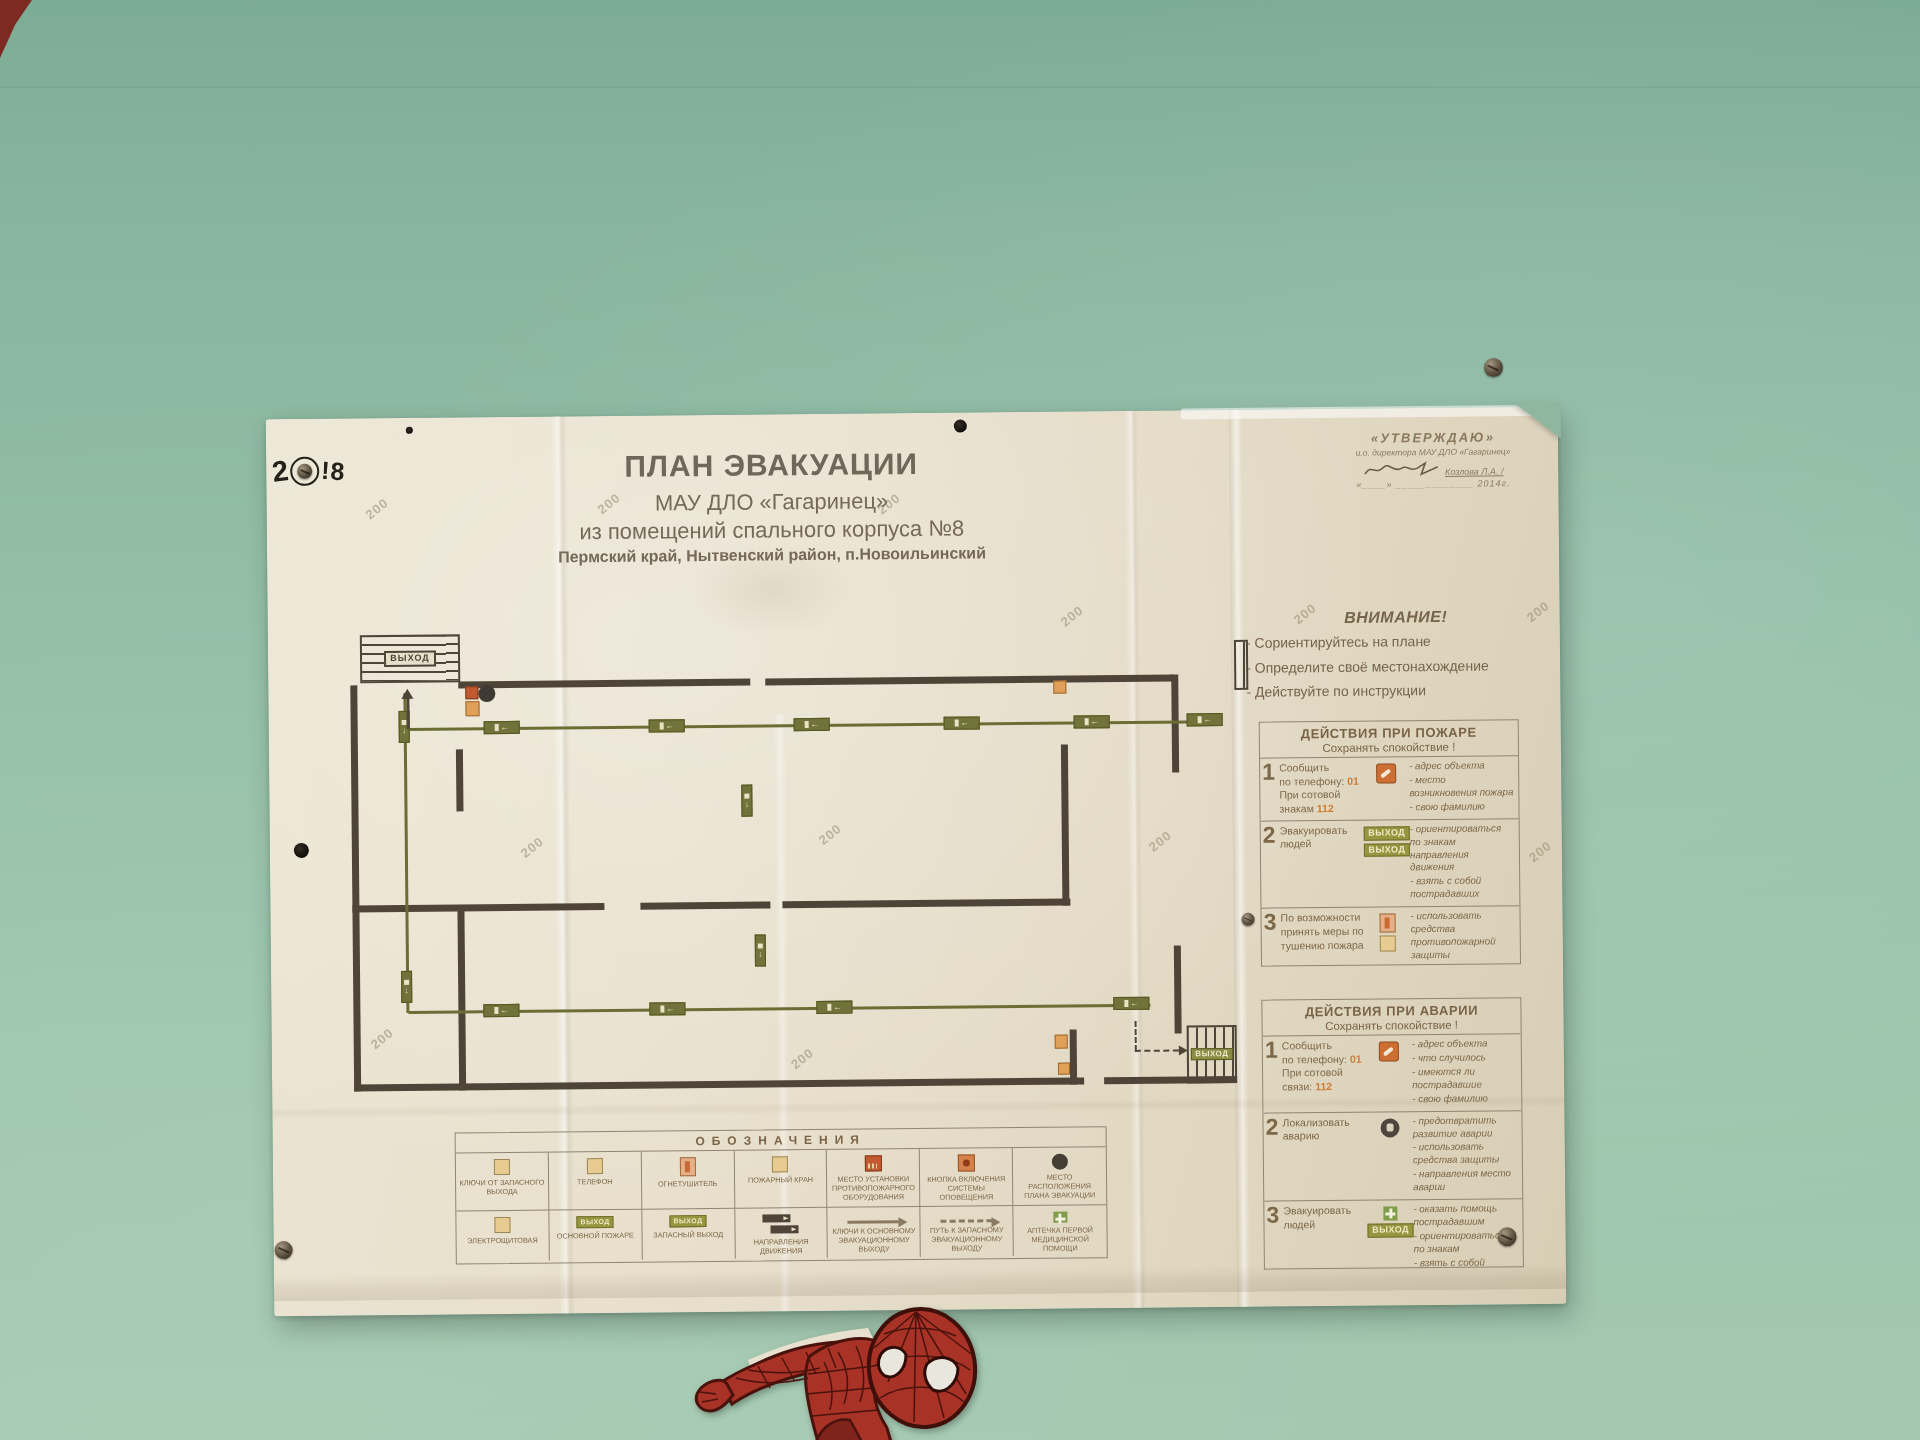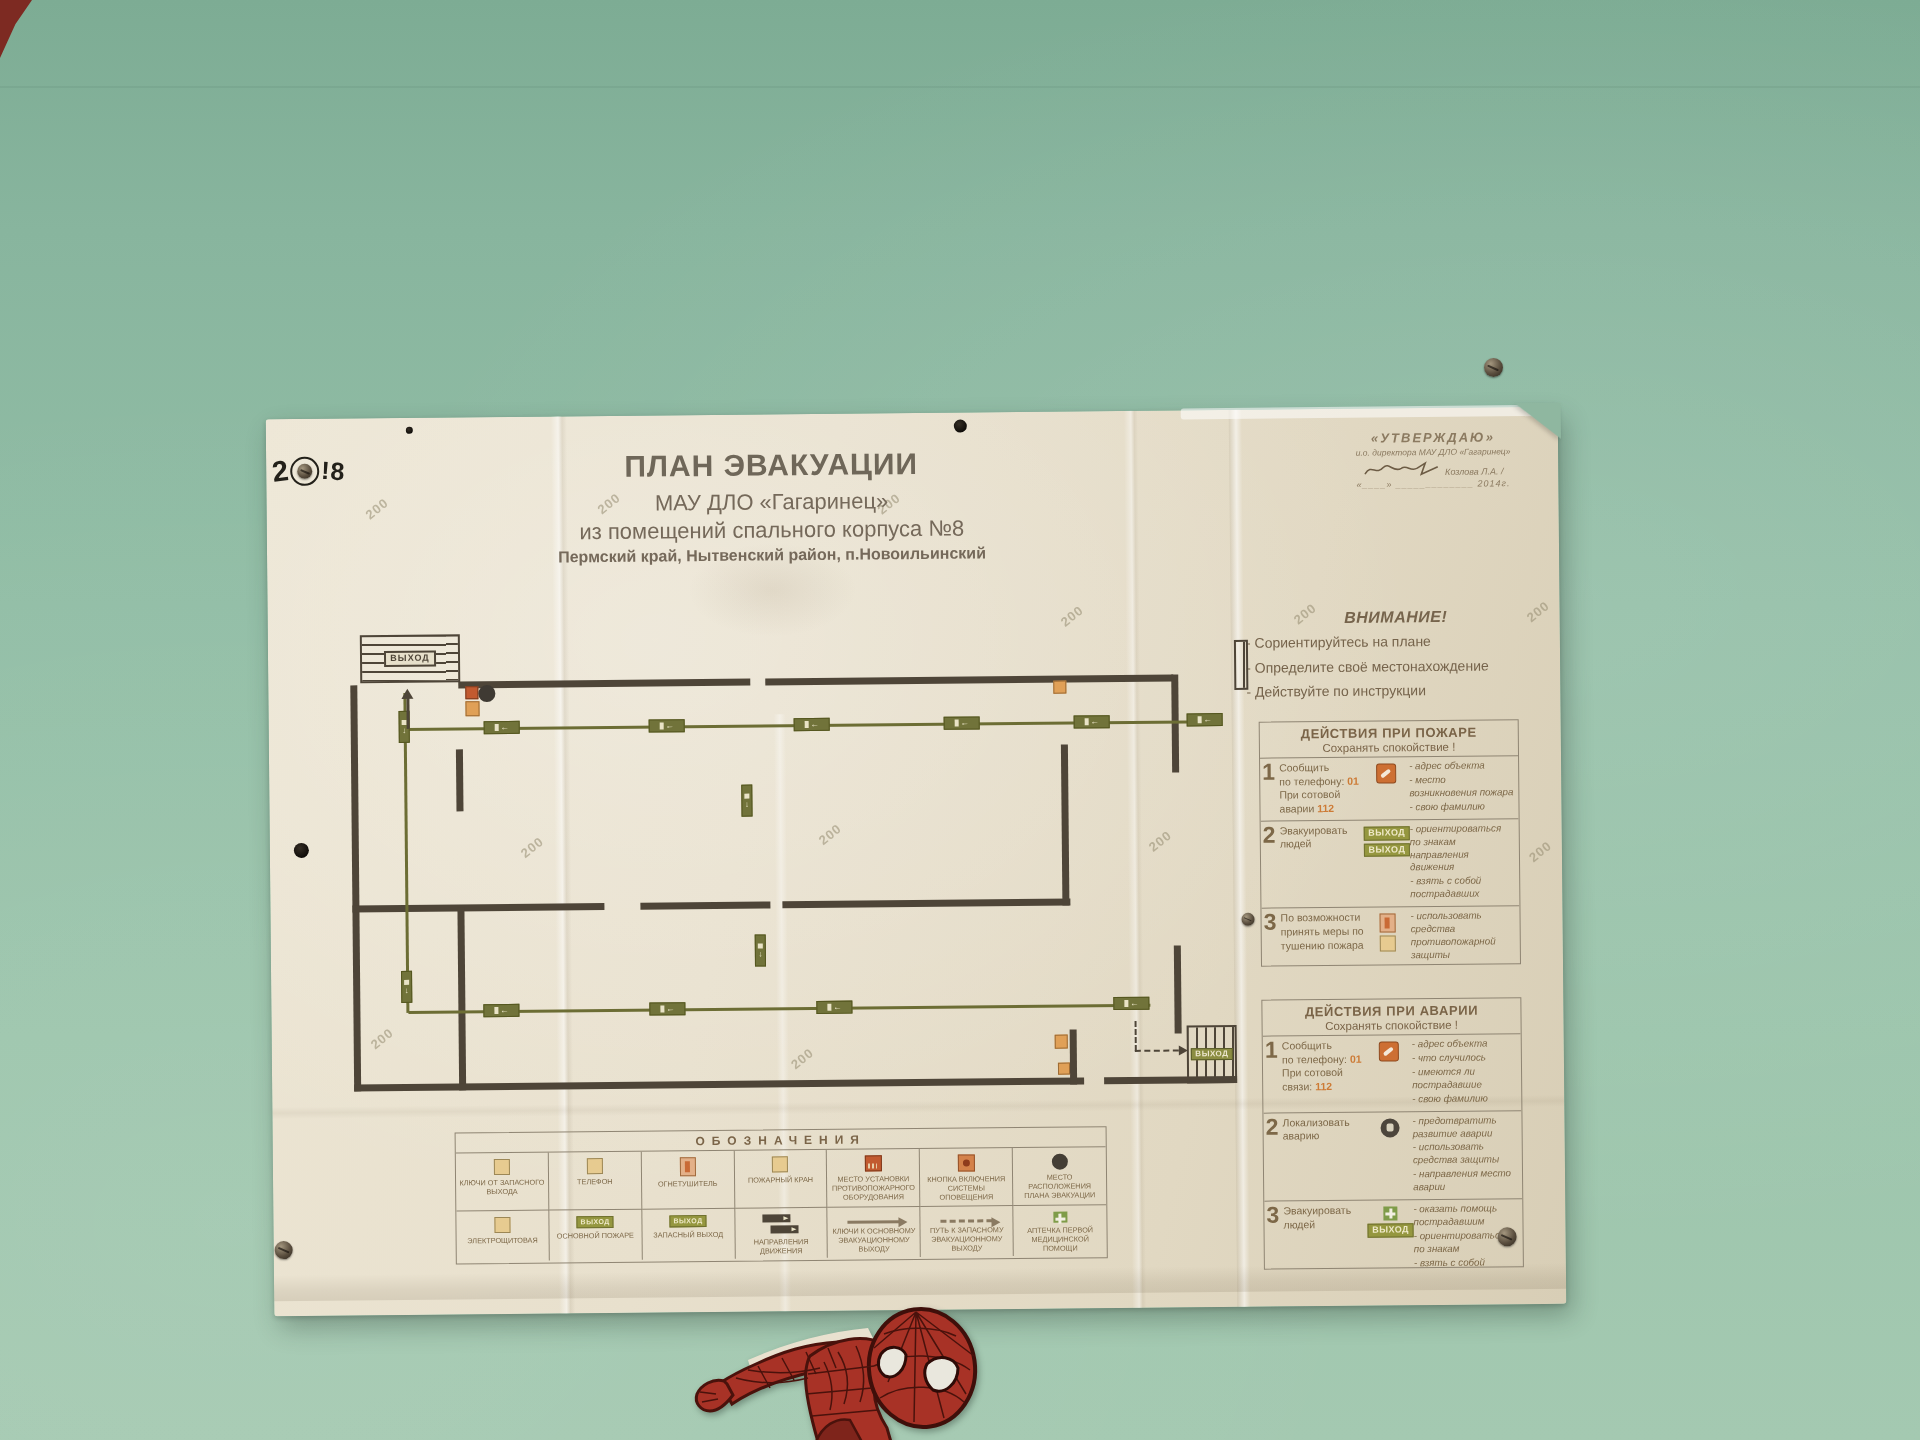--- a/index.html
+++ b/index.html
@@ -53,21 +53,21 @@
   .t-sub1{font-size:22px;margin-top:7px;color:#75695a;}
   .t-sub2{font-size:22px;margin-top:2px;color:#75695a;}
   .t-sub3{font-size:16px;font-weight:700;margin-top:3px;color:#75695a;}
   
   .approval{position:absolute;left:1048px;top:22px;width:238px;text-align:center;
     font-style:italic;color:#8b7a60;}
   .ap1{font-size:13px;font-weight:700;letter-spacing:2px;}
   .ap2{font-size:8.5px;margin-top:2px;}
   .ap-sig{display:flex;align-items:flex-end;justify-content:center;gap:4px;margin-top:2px;}
   .ap-sig svg{display:block;}
-  .ap3{font-size:9px;}
+  .ap3{font-size:9px;text-decoration:underline;}
   .ap4{font-size:9px;margin-top:2px;letter-spacing:1px;}
   
   .attention{position:absolute;left:978px;top:200px;width:300px;color:#76644c;}
   .at-title{text-align:center;font-size:16px;font-weight:700;font-style:italic;letter-spacing:.5px;}
   .at-item{font-size:14px;margin-top:7px;line-height:1.25;}
   
   .box{position:absolute;border:1.5px solid #8f8573;box-sizing:border-box;overflow:hidden;}
   .fire-box{left:990px;top:312px;width:260px;height:245px;}
   .acc-box{left:990px;top:590px;width:260px;height:270px;}
   .ihead{text-align:center;padding:4px 2px 3px;}
@@ -226,21 +226,21 @@
       <div class="ihead">
         <div class="ht">ДЕЙСТВИЯ ПРИ ПОЖАРЕ</div>
         <div class="hs">Сохранять спокойствие !</div>
       </div>
       <div class="irow">
         <div class="inum">1</div>
         <div class="iact">
           <span>Сообщить</span><br>
           <span>по телефону: </span><strong class="ph">01</strong><br>
           <span>При сотовой</span><br>
-          <span>аварии </span><strong class="ph">112</strong>
+          <span>знакам </span><strong class="ph">112</strong>
         </div>
         <div class="iic">
             <div class="phic"></div>
           </div>
         <div class="idet">
           <div>- адрес объекта</div>
           <div>- место возникновения пожара</div>
           <div>- свою фамилию</div>
         </div>
       </div>

